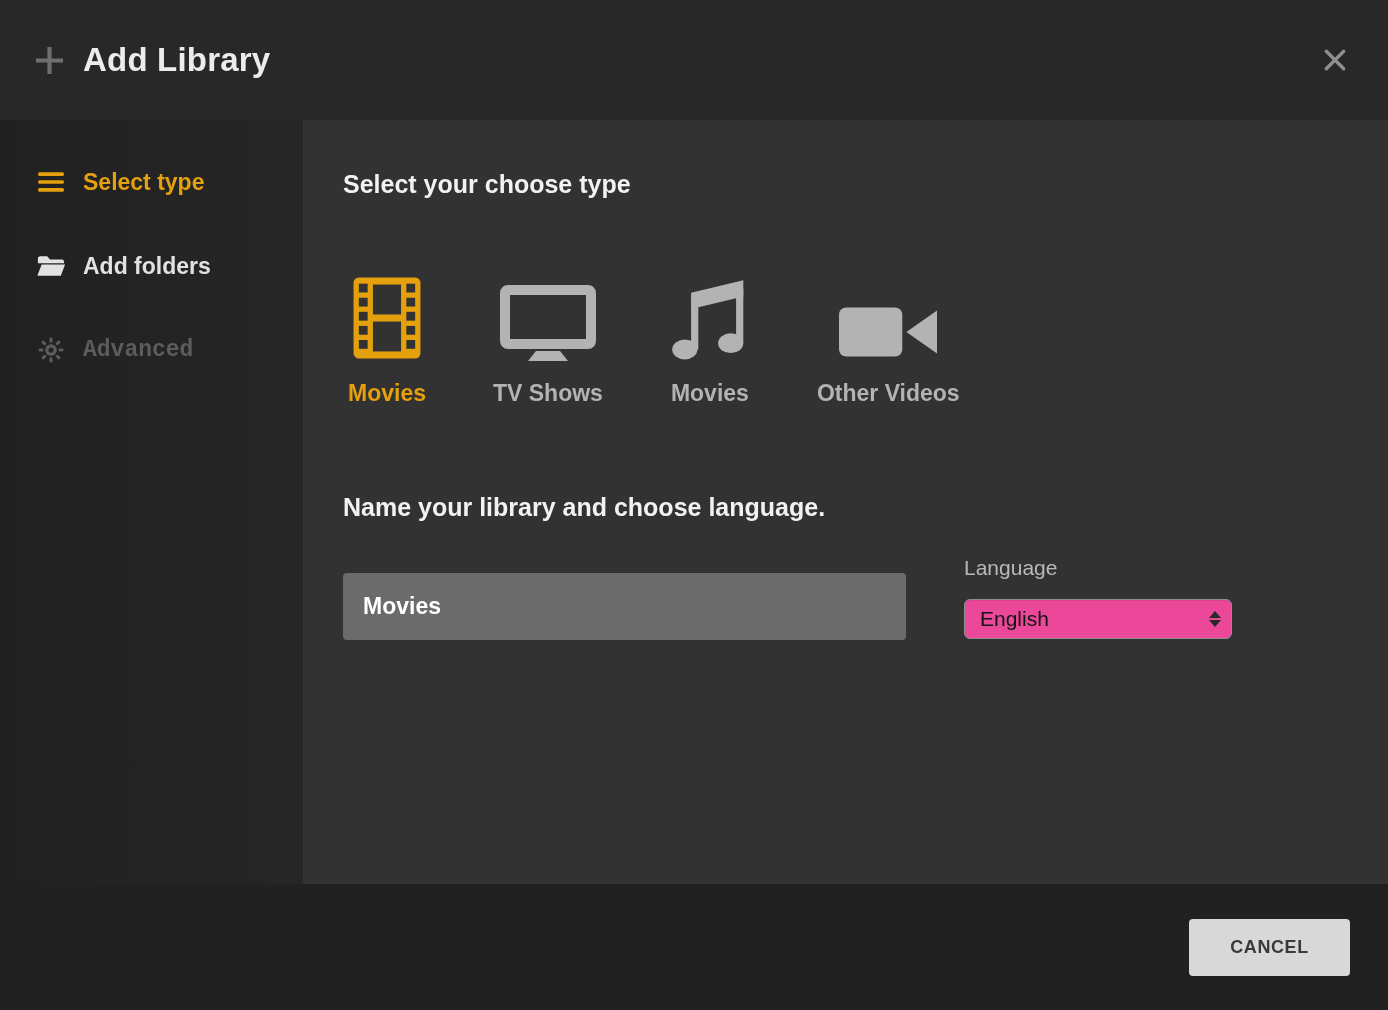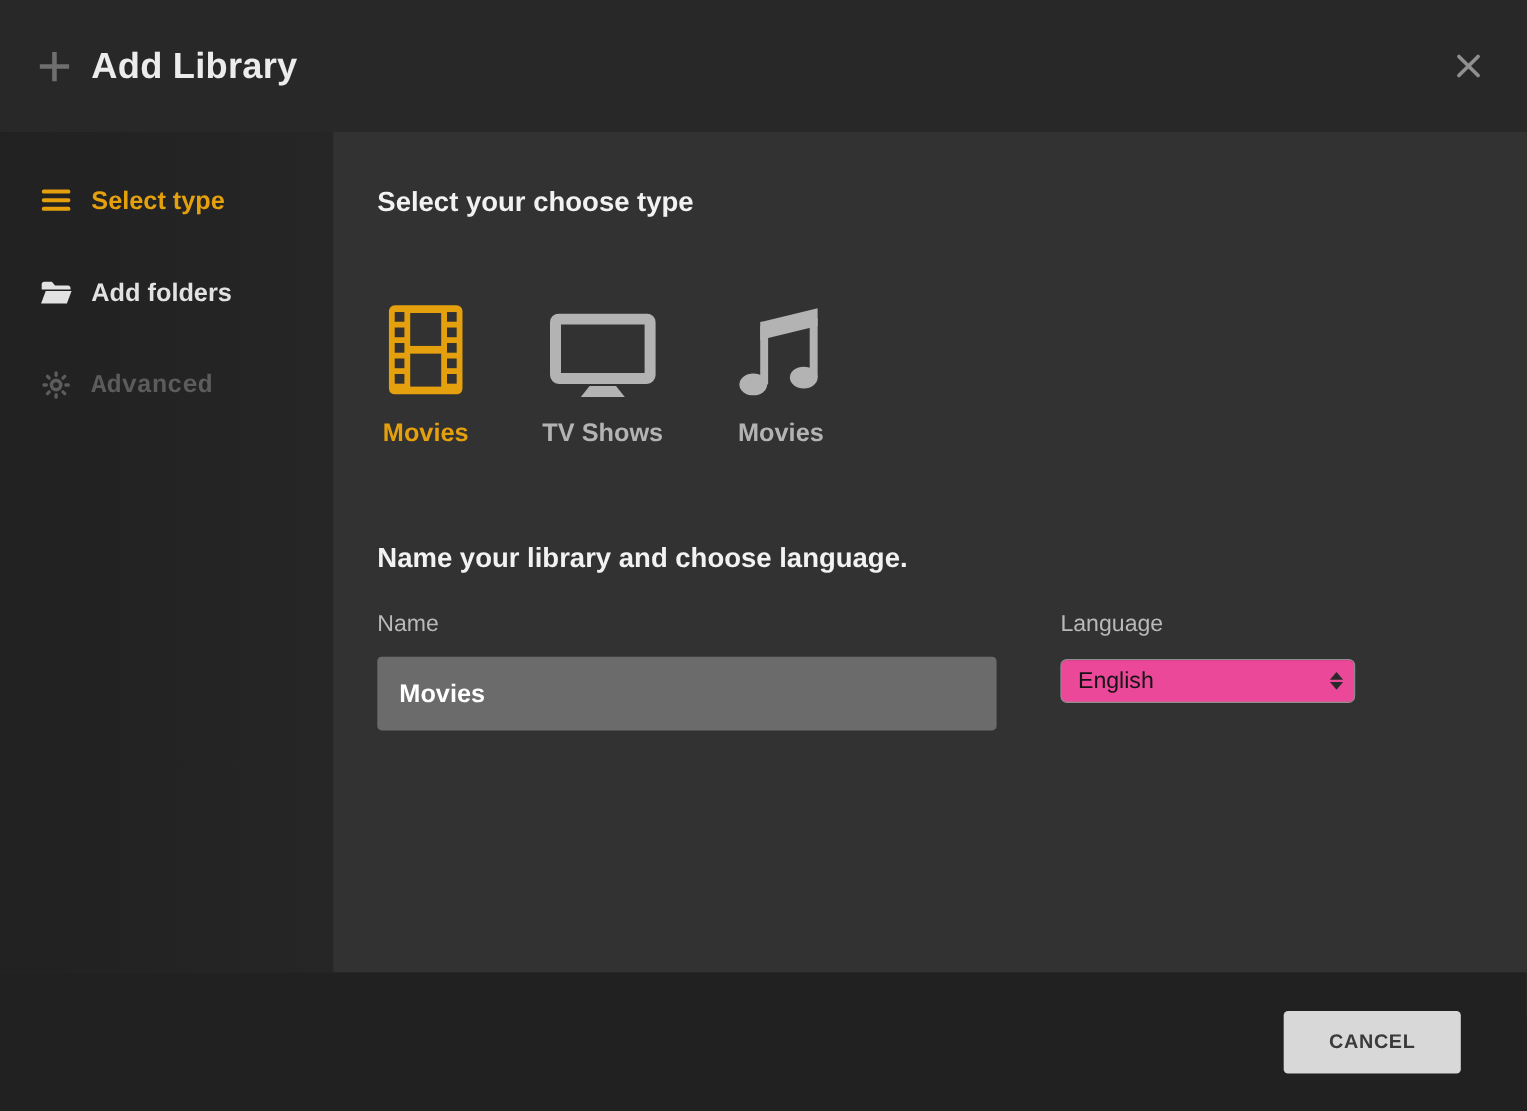--- a/index.html
+++ b/index.html
@@ -107,21 +107,21 @@
   }
   .spinner { display: flex; flex-direction: column; align-items: center; gap: 2px; }
   .spin-up { width: 0; height: 0; border-left: 6px solid transparent; border-right: 6px solid transparent; border-bottom: 7px solid #2a2a2a; }
   .spin-down { width: 0; height: 0; border-left: 6px solid transparent; border-right: 6px solid transparent; border-top: 7px solid #2a2a2a; }
 
   
   .footer {
     flex: 0 0 126px;
     background: #212121;
     display: flex; align-items: center; justify-content: flex-end;
-    padding-right: 60px;
+    padding-right: 38px;
     gap: 16px;
     box-sizing: border-box;
   }
   .btn {
     height: 57px;
     border: none; border-radius: 4px;
     font-family: inherit;
     font-weight: 700; font-size: 18px;
     letter-spacing: 0.6px;
     cursor: pointer;
@@ -241,29 +241,37 @@
               <ellipse cx="73" cy="78" rx="14" ry="11"></ellipse>
               <rect x="29" y="26" width="8" height="59"></rect>
               <rect x="79" y="18" width="8" height="60"></rect>
               <polygon points="29,40 87,26 87,8 29,22"></polygon>
             </svg>
           </span>
           <span class="type-label">Movies</span>
         </div>
 
 
+        <div class="type-item">
+          <span class="icon-box">
+            <svg width="98" height="62" viewBox="0 0 96 60" fill="currentColor">
+              <rect x="0" y="6" width="62" height="48" rx="7"></rect>
+              <polygon points="66,30 96,9 96,51"></polygon>
+            </svg>
+          </span>
+          <span class="type-label">Other Videos</span>
+        </div>
 
       </div>
 
       <div class="section-title name-title">Name your library and choose language.</div>
 
       <div class="form-row">
 
         <div class="field-col-name">
-          <div class="field-label">Name</div>
           <input class="text-input" type="text" value="Movies" style="">
         </div>
 
         <div class="field-col-lang">
           <div class="field-label">Language</div>
           <div class="select-box">
             <span>English</span>
             <span class="spinner">
               <span class="spin-up"></span>
               <span class="spin-down"></span>

